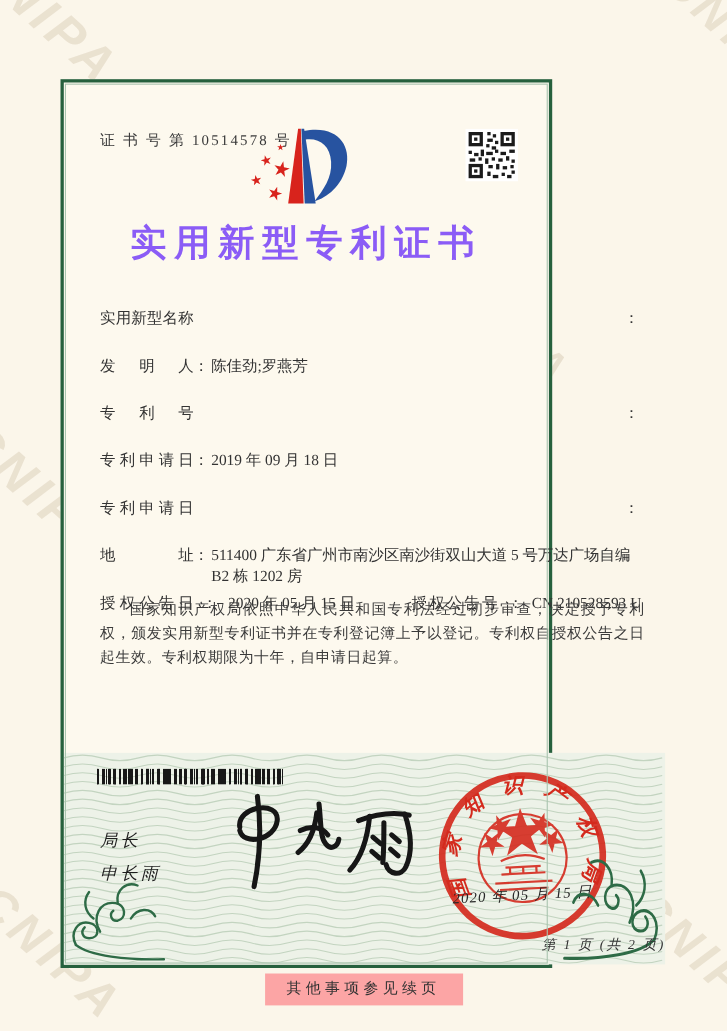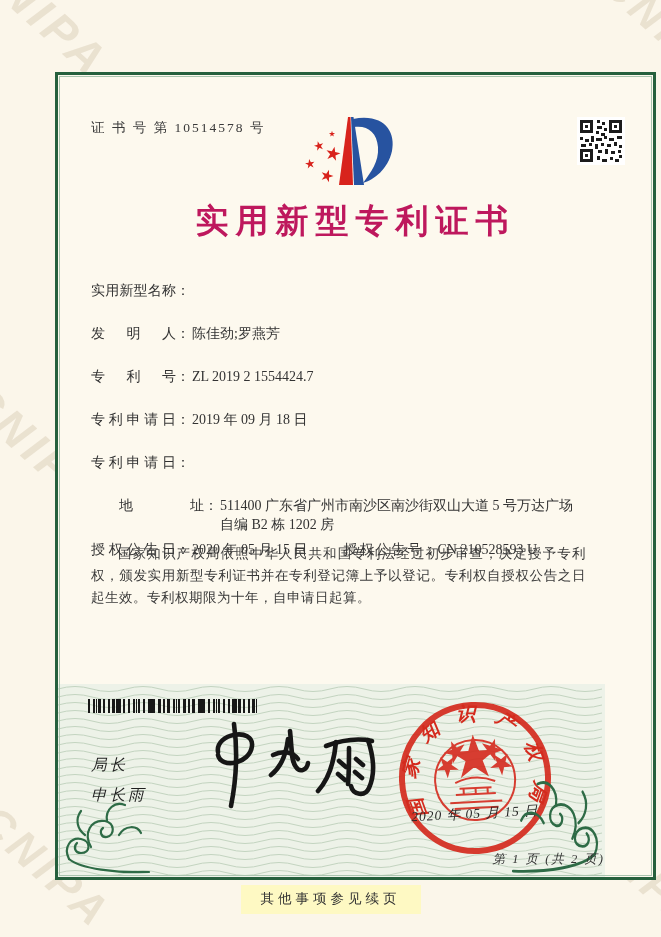--- a/index.html
+++ b/index.html
@@ -24,51 +24,51 @@
   .wm1{ left:-42px; top:-14px; font-size:46px; }
   .wm2{ left:588px; top:4px;  font-size:44px; }
   .wm3{ left:-48px; top:420px; font-size:46px; }
   .wm4{ left:396px; top:276px; font-size:36px; color:rgba(205,190,162,.38); }
   .wm5{ left:150px; top:556px; font-size:34px; color:rgba(205,190,162,.22); }
   .wm6{ left:-34px; top:842px; font-size:44px; }
   .wm7{ left:560px; top:846px; font-size:44px; }
   
   .frame {
     position:absolute; left:55px; top:72px;
-    width:601px; height:808px;
+    width:447px; height:808px;
     border:3px solid #26603d;
     background:#fdf9ee;
     z-index:2;
   }
   .frame-inner {
     position:absolute; inset:1px;
     border:1px solid #a9c4ae;
     pointer-events:none; z-index:5;
   }
   .cert-no {
     position:absolute; left:33px; top:44px;
     font-size:13.5px; letter-spacing:2px; color:#3a3a3a;
   }
   .qr { position:absolute; right:28px; top:42px; width:48px; height:48px; }
   .logo { position:absolute; left:50%; top:22px; transform:translateX(-50%); }
   .title {
     position:absolute; top:124px; left:0; width:100%;
     text-align:center; font-size:33px; font-weight:bold;
-    letter-spacing:7px; color:#be185d;
+    letter-spacing:7px; color:#8b5cf6;
   }
   
   .fields { position:absolute; left:33px; top:206px; width:492px; font-size:14px; color:#333; }
-  .field { display:flex; margin-bottom:24px; line-height:19px; }
+  .field { display:flex; margin-bottom:24px; line-height:19px;justify-content:space-between; }
   .flabel {
     flex:none; width:85px;
     text-align:justify; text-align-last:justify;
   }
   .fcolon { flex:none; width:16px; }
   .fvalue { flex:1; }
-  .field.addr { margin-bottom:6px;margin-left:28px; }
+  .field.addr { margin-bottom:6px; }
   .grant-no-label { letter-spacing:2px; }
   .grant-gap { flex:none; width:36px; }
   .nowrap { flex:none; }
   
   .paras { position:absolute; left:33px; top:468px; width:495px; }
   .paras p {
     font-size:13.5px; line-height:22px; text-align:justify;
     text-indent:2em; color:#3a3a3a; letter-spacing:.5px;
   }
   
@@ -95,21 +95,21 @@
   .page-note {
     position:absolute; left:0; bottom:9px; width:100%;
     text-align:right; font-size:12.5px; letter-spacing:2px; color:#333;
   }
   .orn { position:absolute; }
   .orn-l { left:2px; bottom:2px; }
   .orn-r { right:2px; bottom:2px; transform:scaleX(-1); }
   
   .continue-note {
     position:absolute; left:50%; top:885px; transform:translateX(-50%);
-    background:#fef9c3; padding:5px 20px 6px;
+    background:#fca5a5; padding:5px 20px 6px;
     font-size:13.5px; letter-spacing:4px; color:#333;
     z-index:3;
   }
 </style>
 </head>
 <body>
 
 <svg width="0" height="0" style="position:absolute" aria-hidden="true">
   <defs>
     <polygon id="st" points="0,-1 0.225,-0.31 0.95,-0.31 0.36,0.12 0.59,0.81 0,0.38 -0.59,0.81 -0.36,0.12 -0.95,-0.31 -0.225,-0.31"></polygon>
@@ -205,21 +205,20 @@
         <span class="fcolon">：</span>
     </div>
     <div class="field">
       <span class="flabel">发明人</span>
         <span class="fcolon">：</span>
       <span class="fvalue">陈佳劲;罗燕芳</span>
     </div>
     <div class="field">
       <span class="flabel">专利号</span>
         <span class="fcolon">：</span>
-      <span class="fvalue">ZL 2019 2 1554424.7</span>
     </div>
     <div class="field">
       <span class="flabel">专利申请日</span>
         <span class="fcolon">：</span>
       <span class="fvalue">2019 年 09 月 18 日</span>
     </div>
     <div class="field">
       <span class="flabel">专利申请日</span>
         <span class="fcolon">：</span>
     </div>

